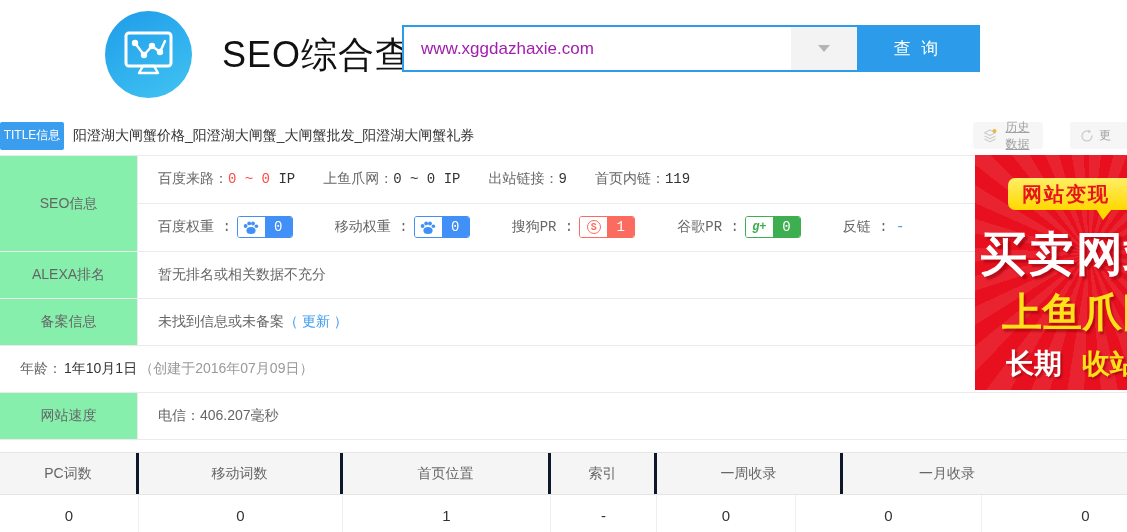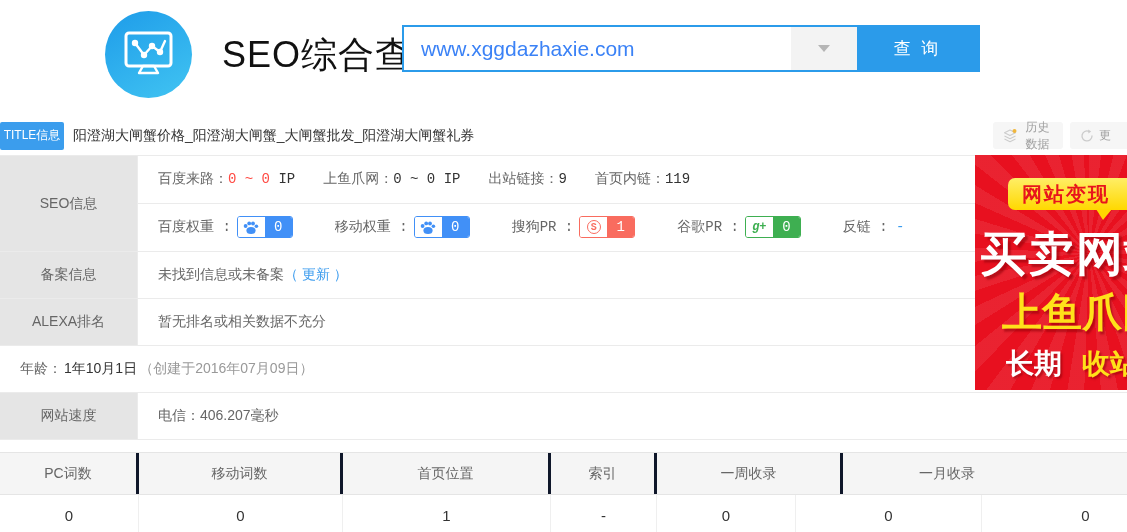--- a/index.html
+++ b/index.html
@@ -7,43 +7,43 @@
   .page { position:relative; width:1127px; height:532px; overflow:hidden; background:#fff; }
 
   
   .header { position:relative; height:110px; }
   .logo { position:absolute; left:105px; top:11px; width:87px; height:87px; border-radius:50%;
           background:linear-gradient(150deg,#1e9ce9,#41c4f2); }
   .logo svg { position:absolute; left:0; top:0; }
   .app-title { position:absolute; left:222px; top:31px; font-size:36px; color:#111; letter-spacing:1px; }
   .searchbar { position:absolute; left:402px; top:25px; width:578px; height:47px;
                border:2px solid #2b9bea; display:flex; background:#fff; }
-  .search-input { flex:1; border:none; outline:none; font-size:21px; color:#3b82f6;
+  .search-input { flex:1; border:none; outline:none; font-size:17px; color:#a21caf;
                   padding:0 0 0 17px; font-family:inherit; background:#fff; }
   .dd-zone { width:66px; background:#f3f3f3; display:flex; align-items:center; justify-content:center; cursor:pointer; }
   .dd-caret { width:0; height:0; border-left:6px solid transparent; border-right:6px solid transparent;
               border-top:7px solid #b5b5b5; }
   .query-btn { width:121px; background:#2b9bea; color:#fff; font-size:17px; border:none;
                letter-spacing:3px; cursor:pointer; font-family:inherit; }
 
   
   .title-bar { position:relative; margin-top:11px; height:29px; display:flex; align-items:center; }
   .title-badge { width:64px; height:28px; background:#3b9ded; color:#fff; font-size:12px;
                  display:flex; align-items:center; justify-content:center; border-radius:2px; }
   .page-title { margin-left:9px; font-size:14px; color:#333; }
   .tb-btn { position:absolute; top:1px; height:27px; background:#f6f6f6; border:none; border-radius:3px;
             color:#a0a0a0; font-size:12px; display:flex; align-items:center; gap:5px;
             padding:0 10px; cursor:pointer; font-family:inherit; }
-  .tb-btn.history { left:993px; width:70px; }
+  .tb-btn.history { left:973px; width:70px;text-decoration:underline; }
   .tb-btn.refresh { left:1070px; width:110px; }
 
   
   .itable { margin-top:5px; border-top:1px solid #ebebeb; }
   .irow { display:flex; border-bottom:1px solid #ebebeb; }
-  .ilabel { width:138px; background:#e5e5e5; border-right:1px solid #ebebeb;
+  .ilabel { width:138px; background:#86efac; border-right:1px solid #ebebeb;
             display:flex; align-items:center; justify-content:center;
             font-size:14px; color:#666; flex-shrink:0; }
   .icontent { flex:1; display:flex; align-items:center; padding-left:20px; font-size:14px; color:#333; }
   .irow.r47 { height:47px; }
   .irow.seo { height:96px; }
   .seo-col { flex:1; display:flex; flex-direction:column; padding-left:0;font-family:Liberation Mono, monospace; }
   .subrow { height:48px; display:flex; align-items:center; padding-left:20px; font-size:14px; }
   .subrow.first { border-bottom:1px solid #ebebeb; }
   .kv { margin-right:28px; white-space:nowrap; }
   .k { color:#666; }
@@ -221,32 +221,32 @@
           </span>
           <span class="witem">
             <span class="k">反链 :</span>&nbsp;
             <span class="link">-</span>
           </span>
         </div>
       </div>
     </div>
 
     <div class="irow r47">
+      <div class="ilabel">ALEXA排名</div>
+      <div class="icontent">
+          <span class="muted">暂无排名或相关数据不充分</span>
+        </div>
+    </div>
+
+    <div class="irow r47">
       <div class="ilabel">备案信息</div>
       <div class="icontent">
         <span class="muted">未找到信息或未备案</span>
         <a class="link">（ 更新 ）</a>
       </div>
-    </div>
-
-    <div class="irow r47">
-      <div class="ilabel">ALEXA排名</div>
-      <div class="icontent">
-          <span class="muted">暂无排名或相关数据不充分</span>
-        </div>
     </div>
 
     <div class="irow r47">
       <div class="icontent">
         <span class="muted">年龄：</span>
         <span class="v" style="margin:0 2px;">1年10月1日</span>
         <span class="dim">（创建于2016年07月09日）</span>
       </div>
     </div>
 

